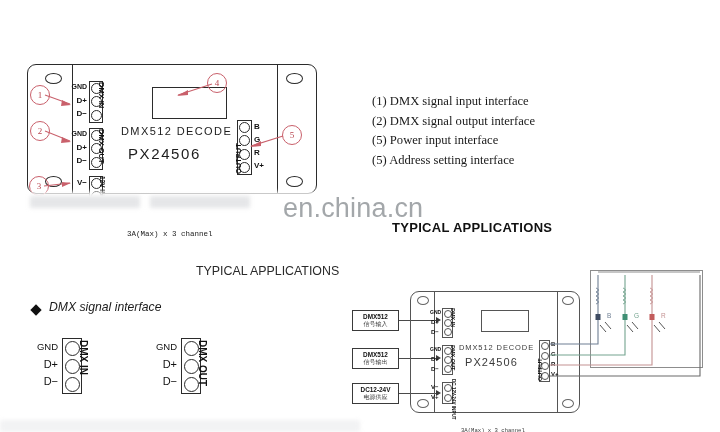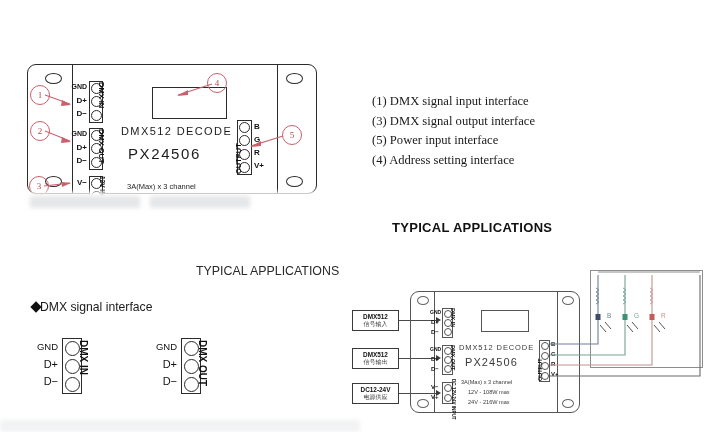--- a/index.html
+++ b/index.html
@@ -109,23 +109,24 @@
   }
   .silk-model {
     position: absolute;
     font-family: "Liberation Sans", sans-serif;
     letter-spacing: 1.6px;
     color: #1c1c1c;
     white-space: nowrap;
   }
   .silk-spec {
     position: absolute;
-    font-family: Liberation Sans, sans-serif;
+    font-family: Liberation Mono, monospace;
     color: #1c1c1c;
     white-space: nowrap;
+    margin-top: 48px;
   }
 
   
   .disp-window {
     position: absolute;
     border: 1.3px solid #2b2b2b;
     box-sizing: border-box;
     background: #fff;
   }
 
@@ -182,21 +183,23 @@
     left: 196px; top: 264px;
     font-size: 12.4px;
     color: #2a2a2a;
     white-space: nowrap;
     font-family: "Liberation Sans", sans-serif;
   }
   .bullet-row {
     position: absolute;
     left: 32px; top: 300px;
     display: flex;
-    align-items: center;
+    align-items: flex-end;
+    gap: 9px;
+    font-style: italic;
   }
   .diamond {
     width: 8px; height: 8px;
     background: #111;
     transform: rotate(45deg);
   }
   .bullet-text {
     font-size: 12.2px;
     color: #1b1b1b;
     white-space: nowrap;
@@ -379,25 +382,26 @@
     <div class="callout" style="left:207px; top:73px; width:20px; height:20px;">4</div>
     <div class="callout" style="left:282px; top:125px; width:20px; height:20px;">5</div>
   </div>
 
   <div class="smudge" style="left:26px; top:192px; width:295px; height:22px;"></div>
   <div class="smudge-grey" style="left:30px; top:196px; width:110px; height:12px;"></div>
   <div class="smudge-grey" style="left:150px; top:196px; width:100px; height:12px;"></div>
 
   <div class="legend">
     <div>(1) DMX signal input interface</div>
-    <div>(3) DMX signal output interface</div>
+    <div>(2) DMX signal output interface</div>
     <div>(5) Power input interface</div>
-    <div>(4) Address setting interface</div>
+    <div>(5) Address setting interface</div>
   </div>
 
+  <div class="watermark nosel">en.china.cn</div>
 
   <div class="ta-heading">TYPICAL APPLICATIONS</div>
 
   <div class="ta-heading-2">TYPICAL APPLICATIONS</div>
 
   <div class="bullet-row">
     <span class="diamond"></span>
     <span class="bullet-text">DMX signal interface</span>
   </div>
 

